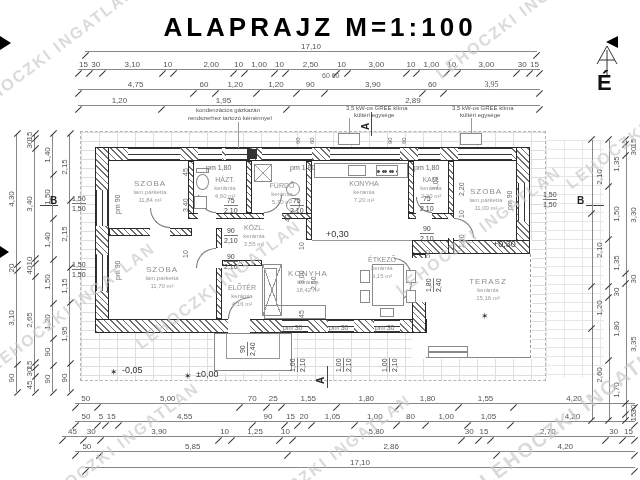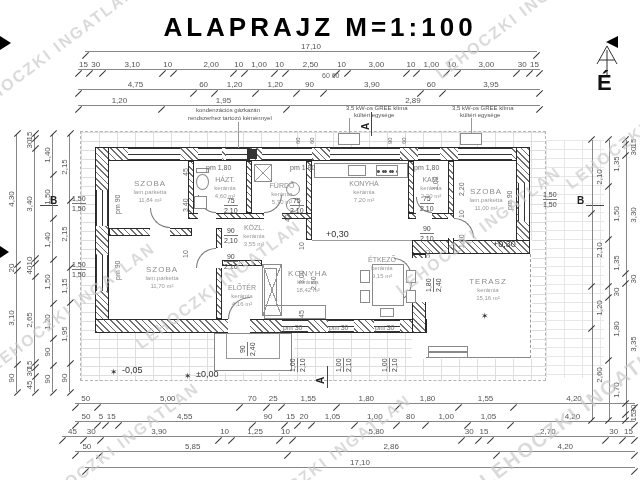--- a/index.html
+++ b/index.html
@@ -252,21 +252,21 @@
       </span>
       <span class="seg" style="flex-grow: 0.9;">
         <b>90</b>
       </span>
       <span class="seg" style="flex-grow: 3.9;">
         <b>3,90</b>
       </span>
       <span class="seg" style="flex-grow: 0.6;">
         <b>60</b>
       </span>
-      <span class="seg" style="flex-grow: 3.95;">
+      <span class="seg" style="flex-grow: 3.95; font-family: Liberation Serif, serif;">
         <b>3,95</b>
       </span>
     </div>
   <div class="dimrow" style="left:78px;top:94px;width:462px">
       <span class="seg" style="flex-grow: 1.2;">
         <b>1,20</b>
       </span>
       <span class="seg" style="flex-grow: 1.95;">
         <b>1,95</b>
       </span>

